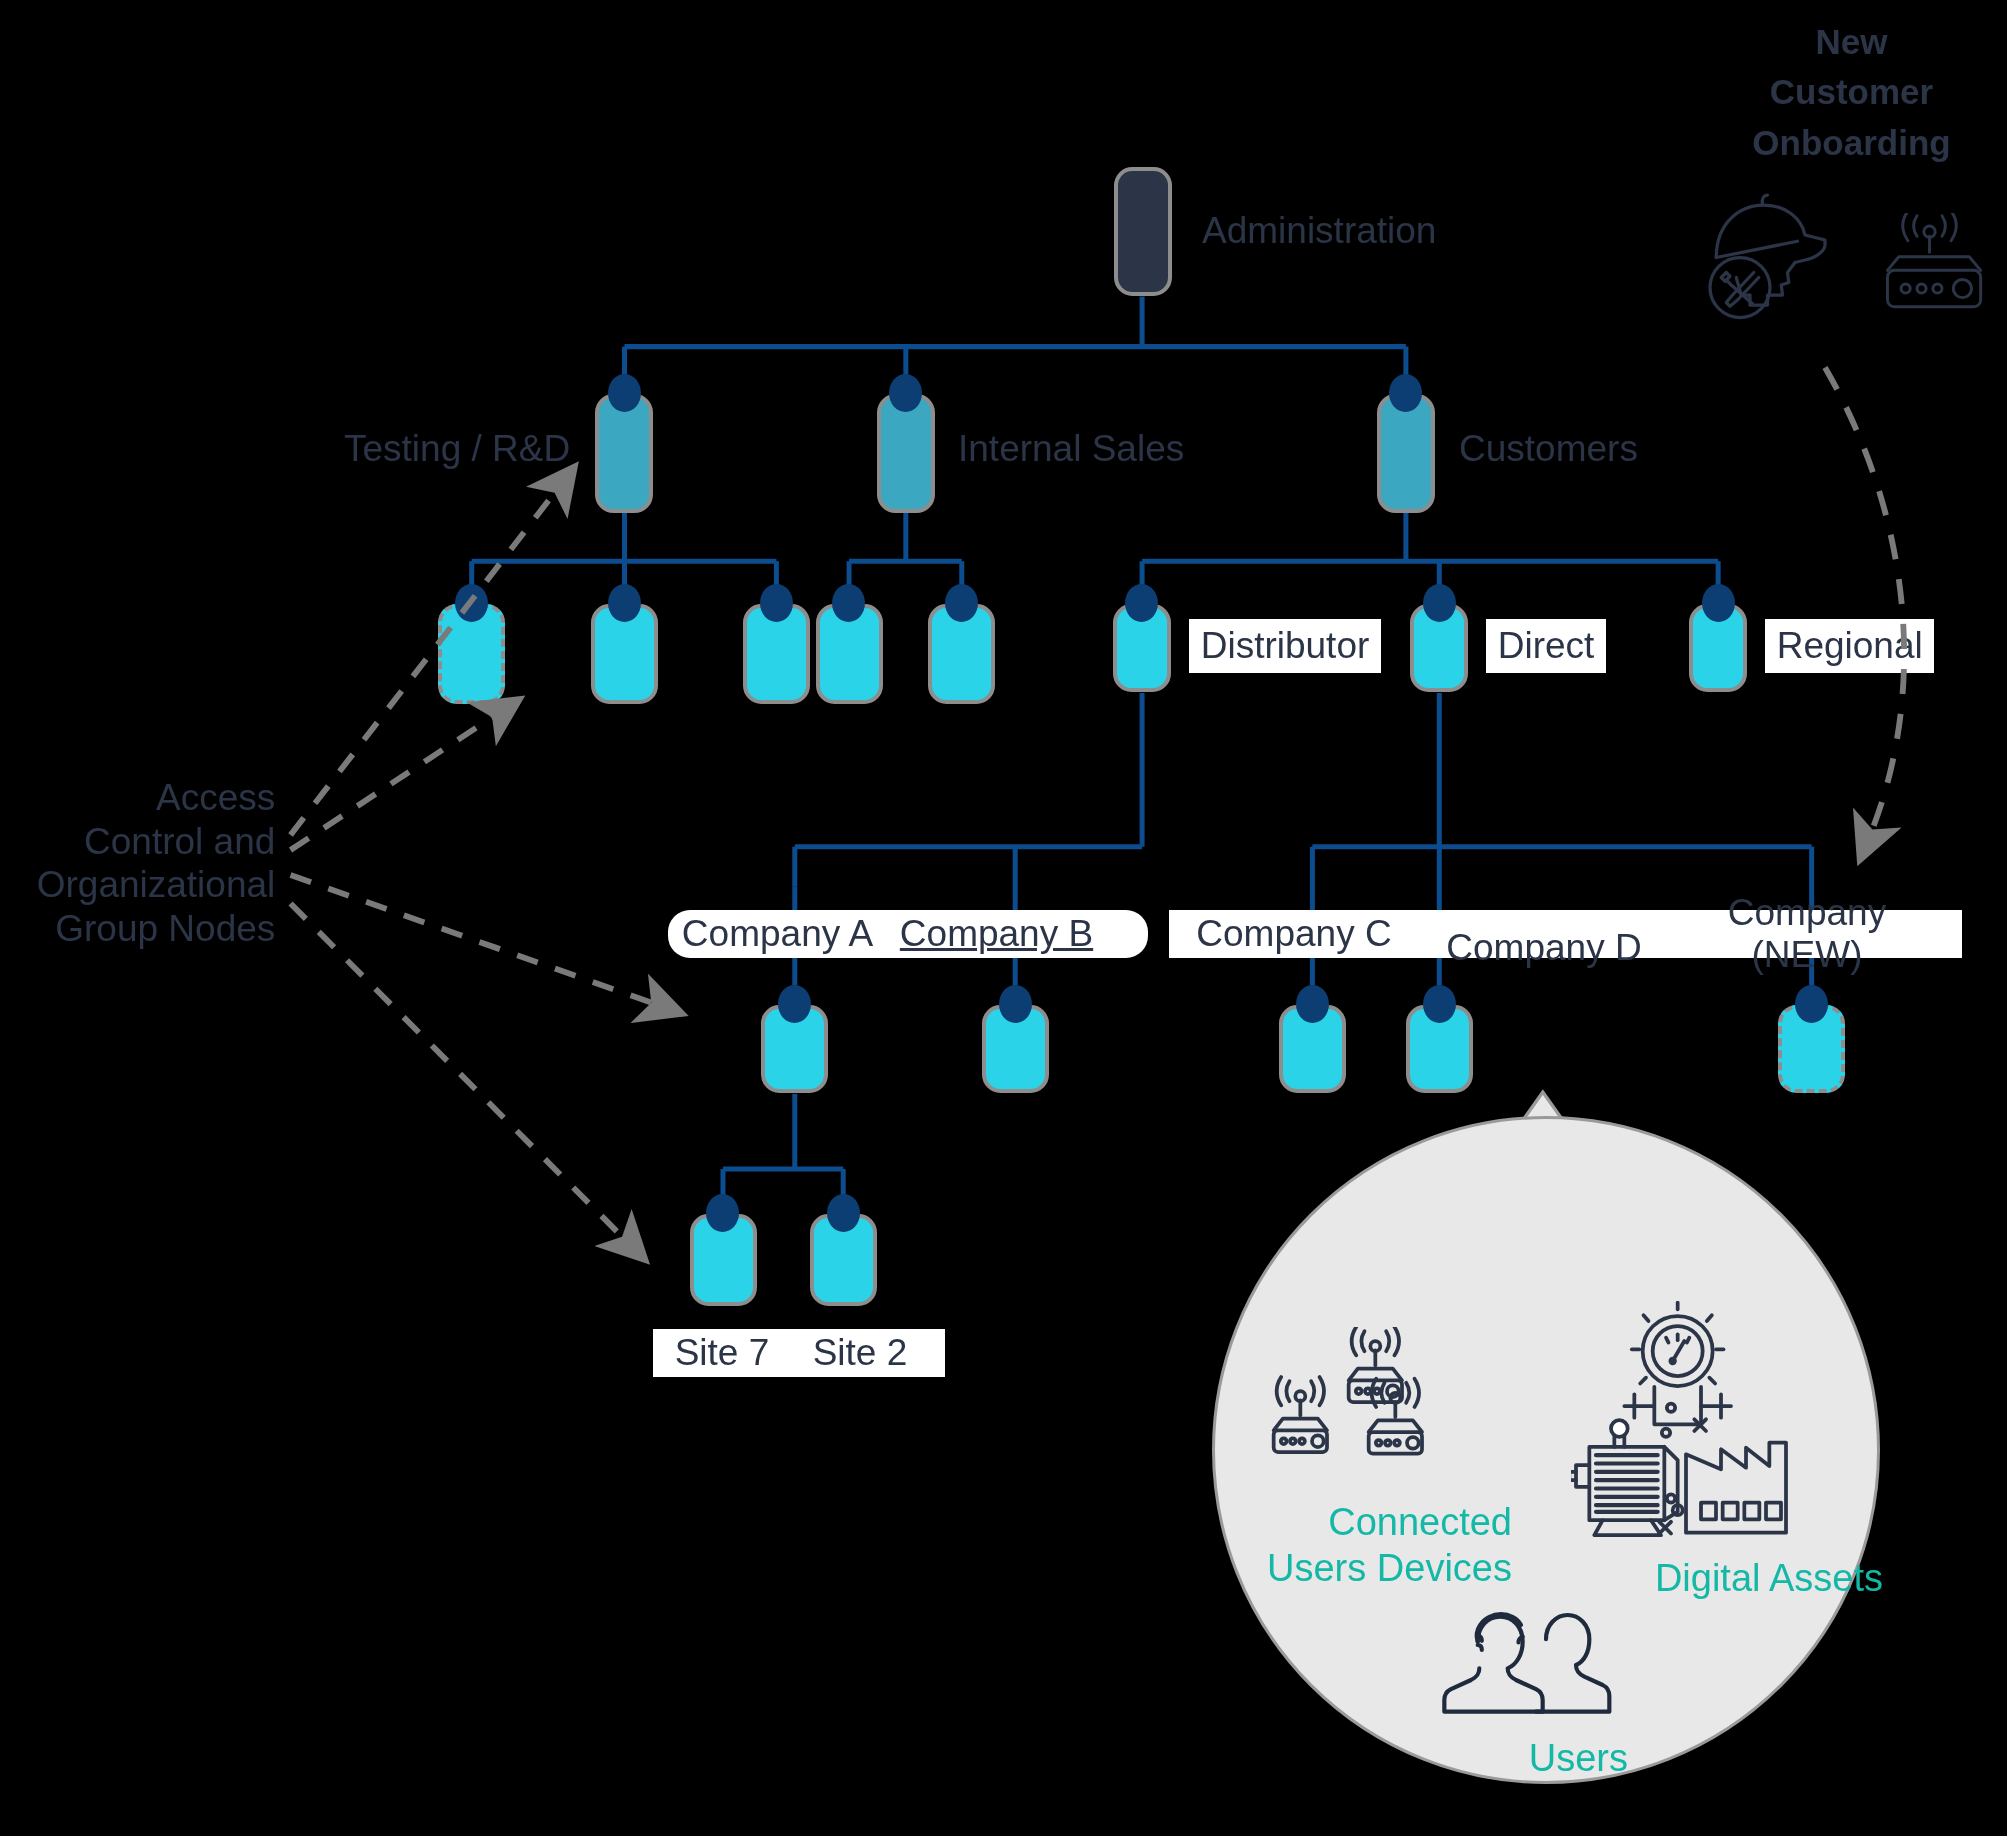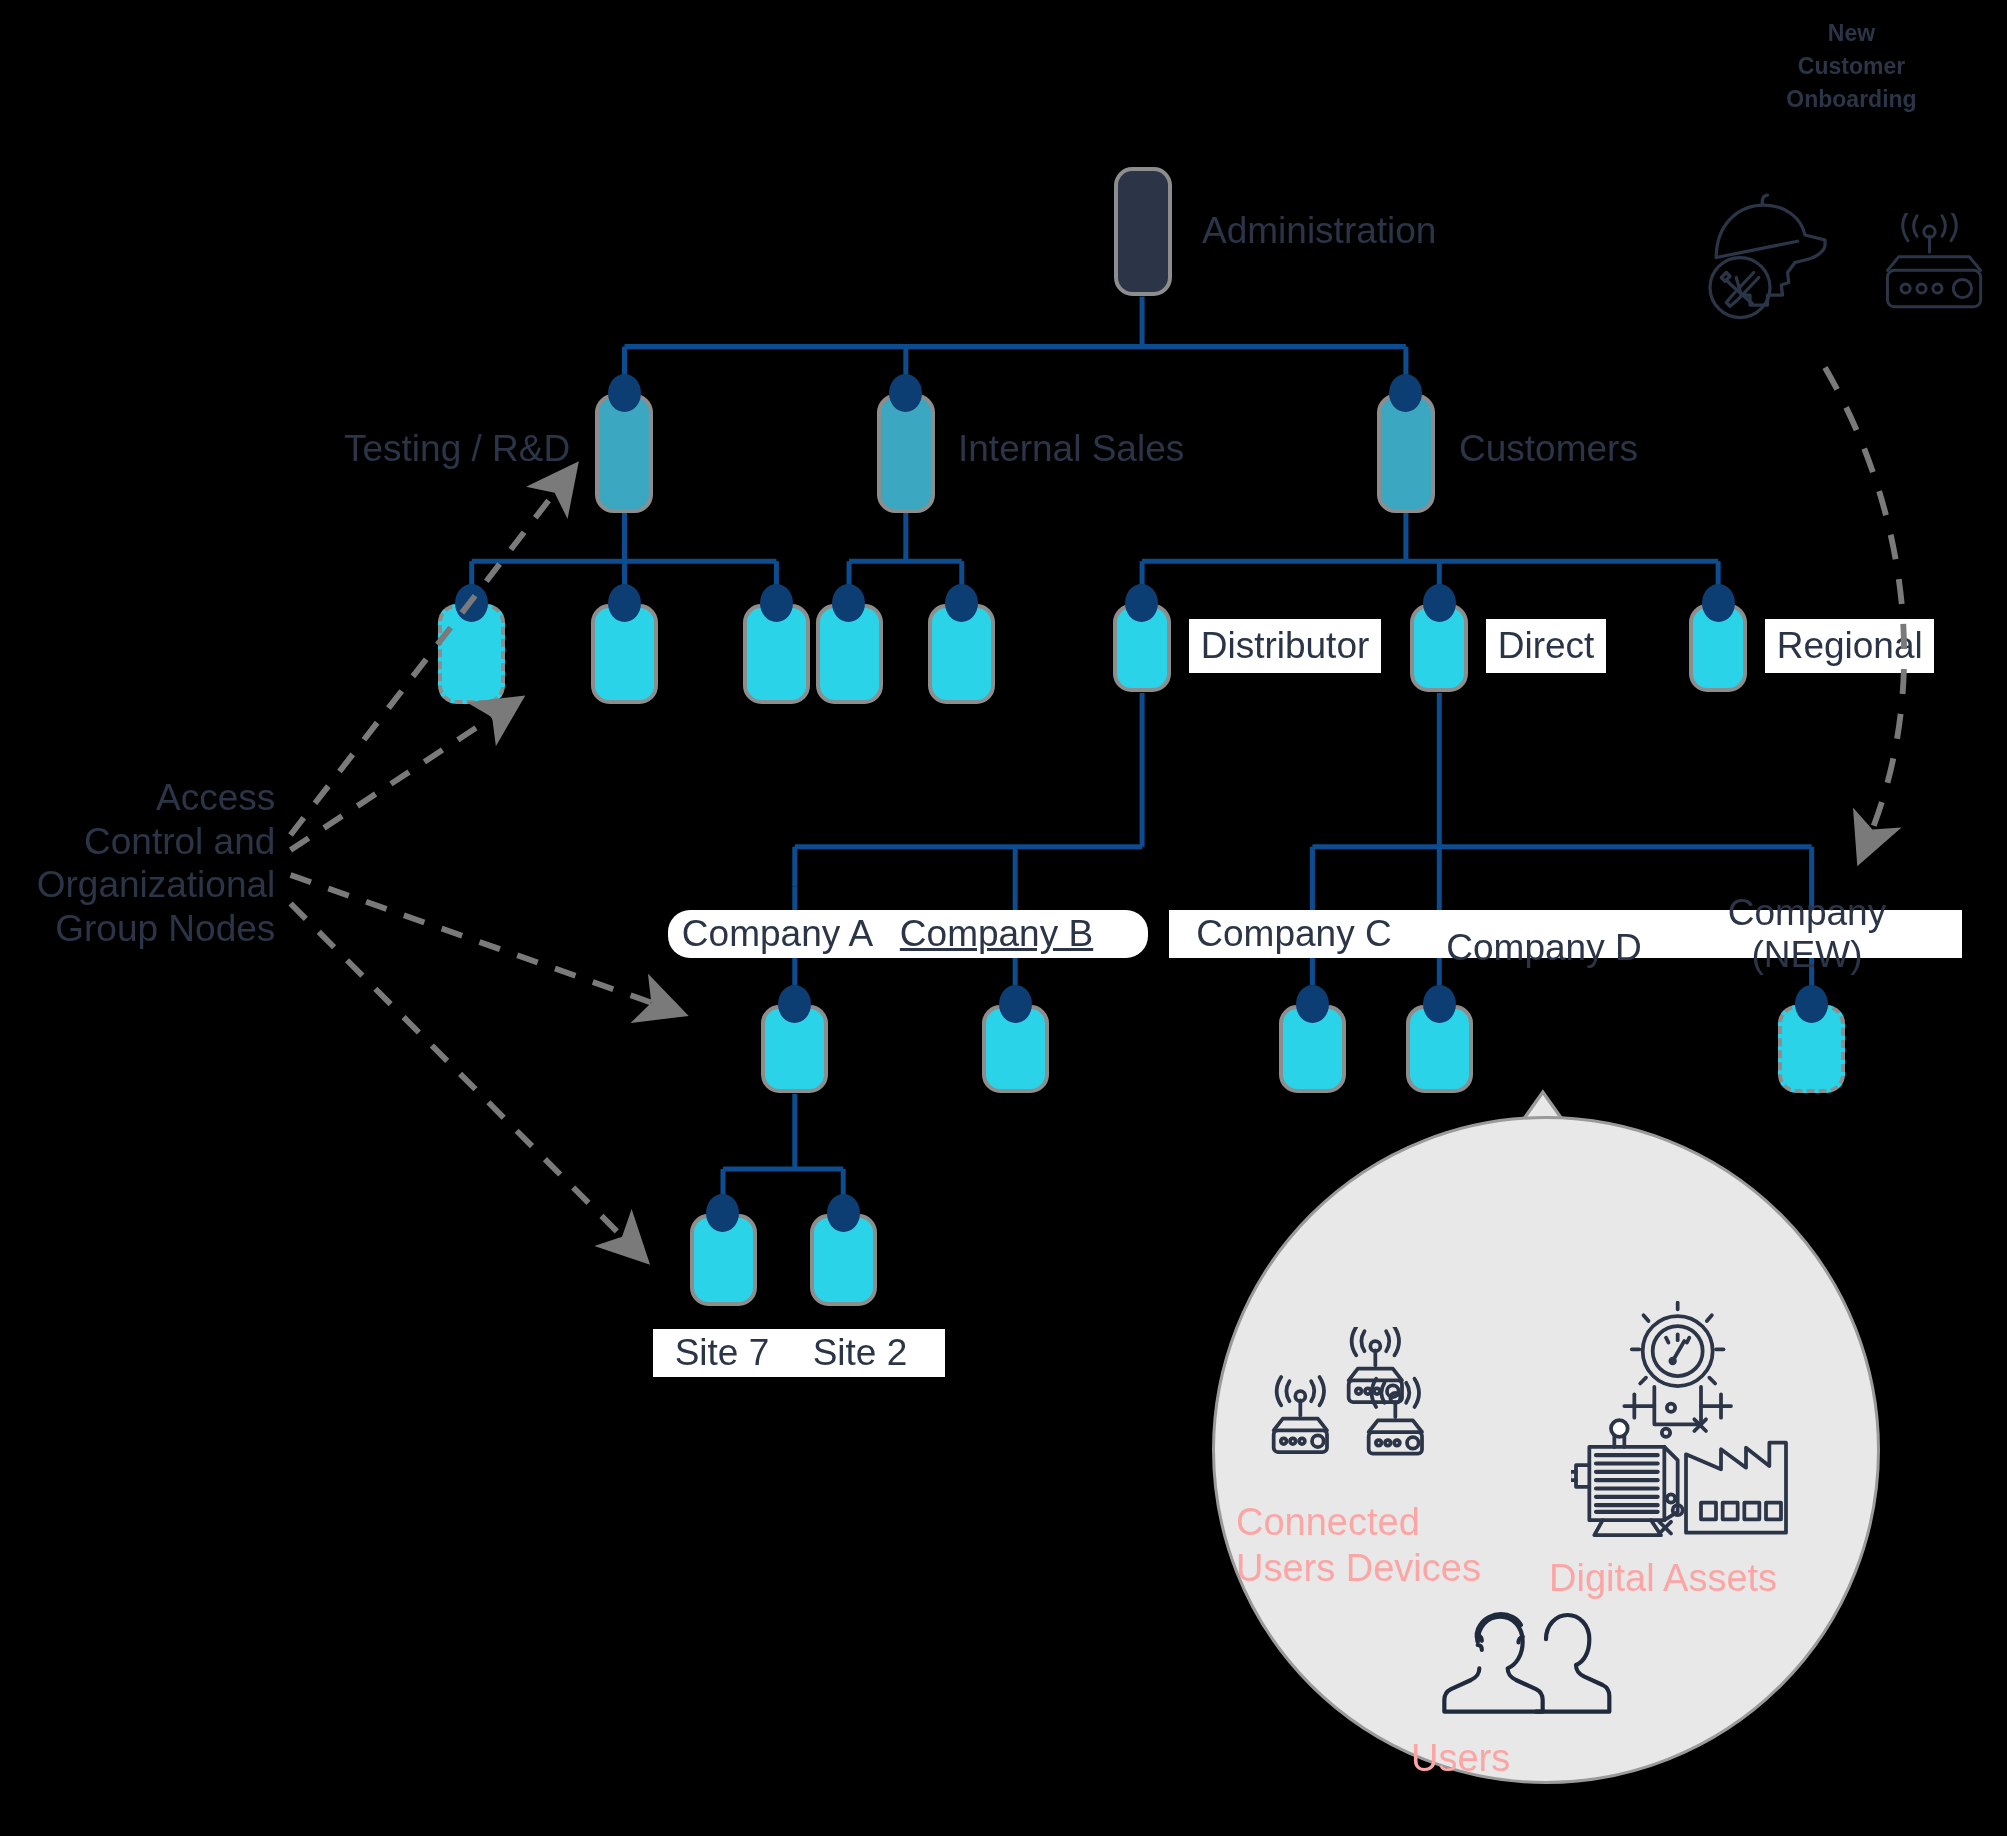--- a/index.html
+++ b/index.html
@@ -40,21 +40,21 @@
     white-space:nowrap;
     line-height:1.18;
   }
   .lbl.plain  { font-size:37px; font-weight:400; }
   .lbl.multi  { font-size:37px; font-weight:400; text-align:right; }
   .lbl.boxed  {
     background:#ffffff; font-size:37px; font-weight:400;
     padding:5px 11.7px;
   }
   .lbl.onboard {
-    font-size:23px; font-weight:700; text-align:center;
+    font-size:35px; font-weight:700; text-align:center;
     color:#2b3547; line-height:1.45;
   }
 
   
   .strip {
     position:absolute; z-index:5;
     background:#ffffff; color:#2b3547;
     font-size:37px; display:flex; align-items:center;
     height:48px;
   }
@@ -62,22 +62,22 @@
 
   
   #bubble {
     position:absolute; z-index:2;
     left:1212px; top:1116px; width:668px; height:668px;
     background:#e8e8e8; border:3.3px solid #9a9a9a;
     border-radius:50%;
   }
   #bubble-tail { position:absolute; z-index:2; left:1436px; top:1077px; }
   .bub-lbl {
-    position:absolute; z-index:5; color:#fca5a5;
-    font-size:38px; text-align:left; line-height:1.22;
+    position:absolute; z-index:5; color:#14b8a6;
+    font-size:38px; text-align:right; line-height:1.22;
   }
   .ico { position:absolute; z-index:5; }
   .ico svg { display:block; }
 </style>
 </head>
 <body>
 
 <div id="stage">
 
   <svg id="edges" class="layer" viewBox="0 0 2404 2200" width="2007" height="1837">

